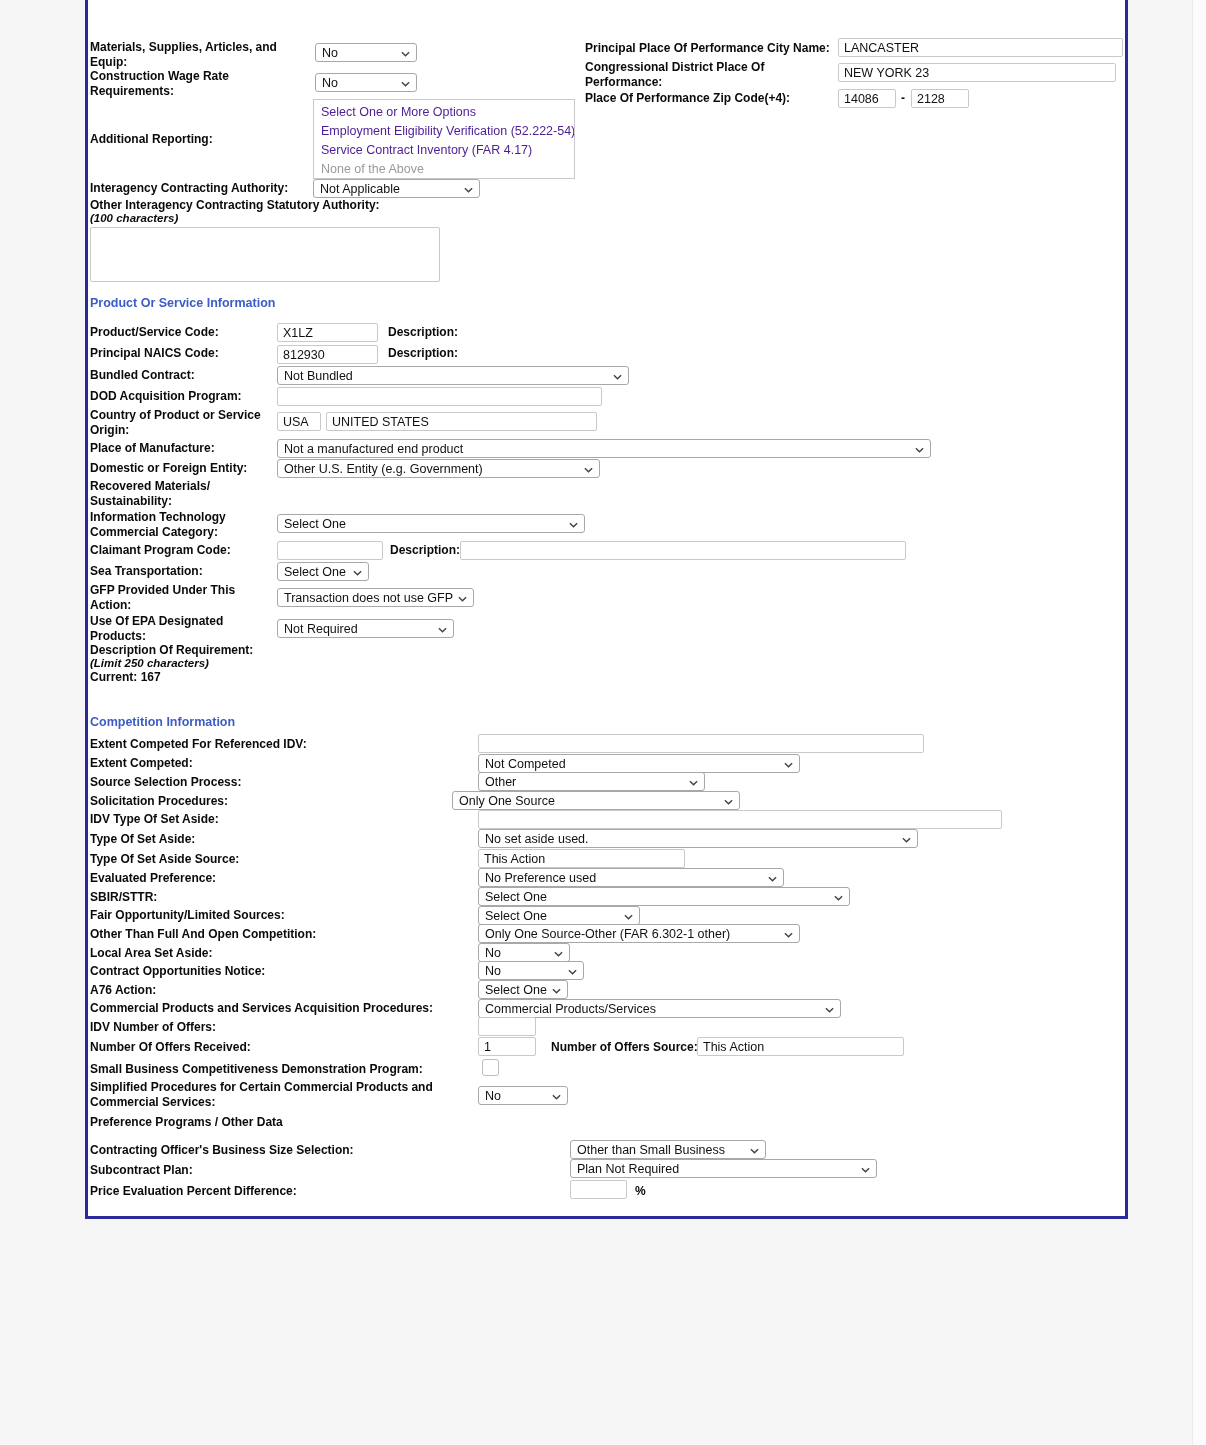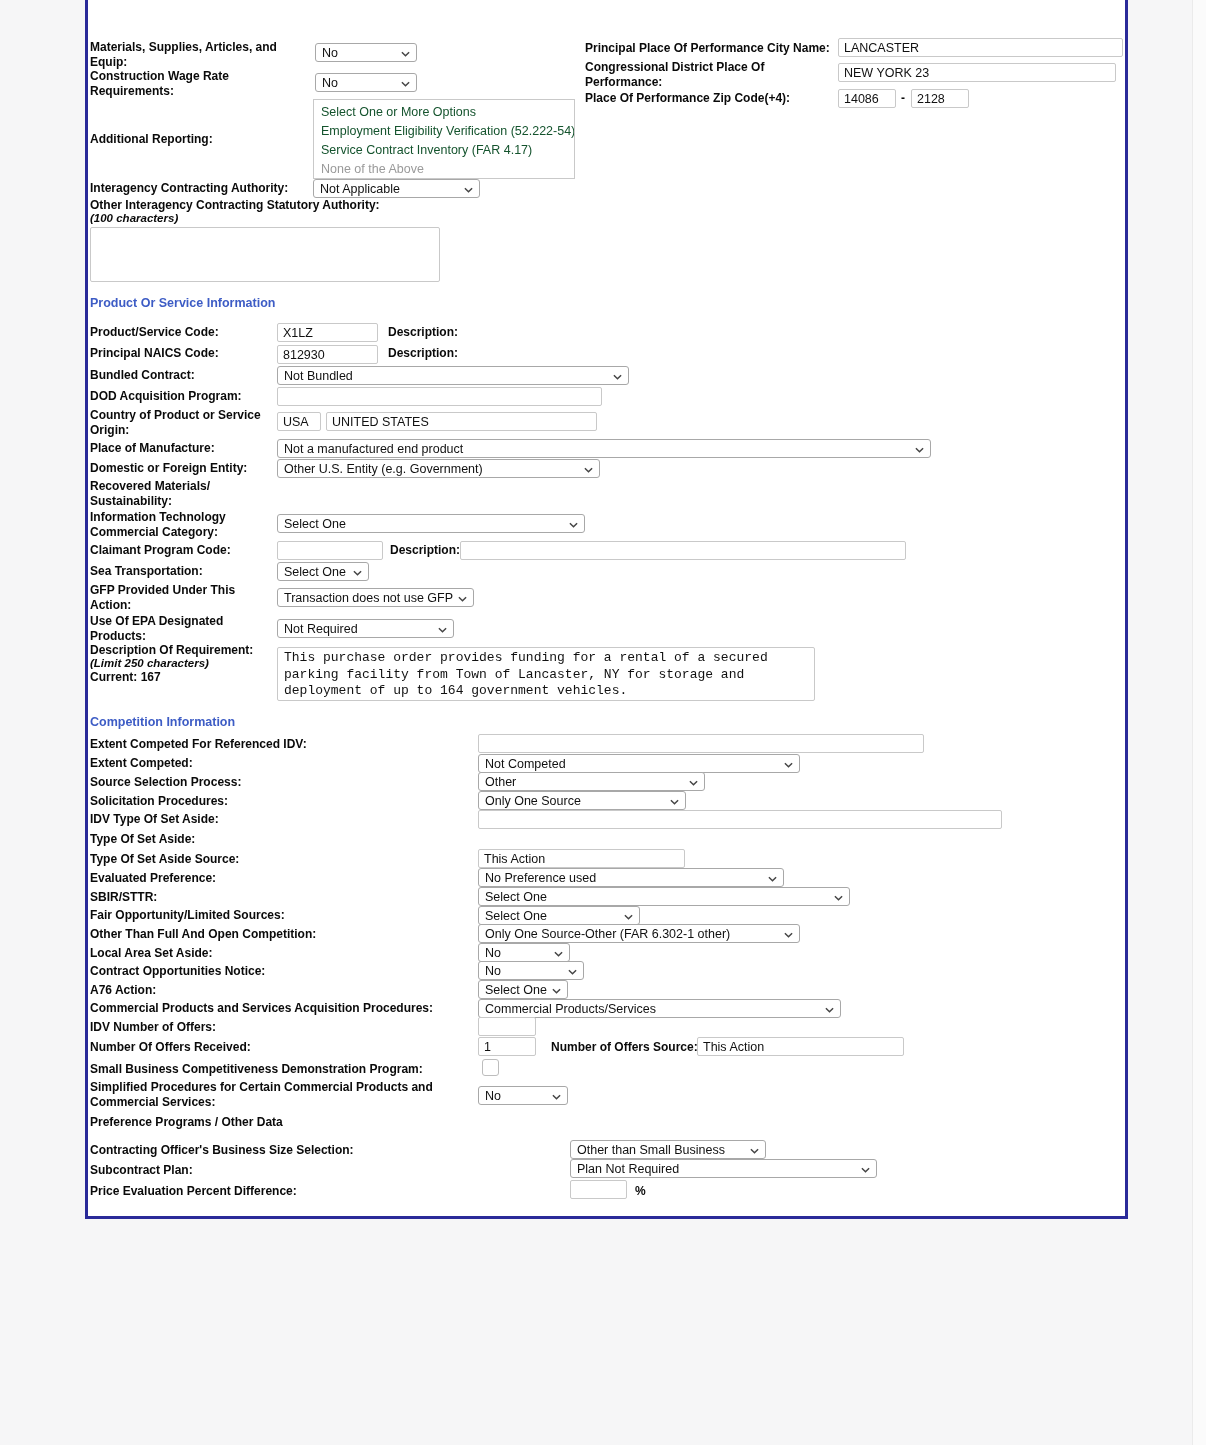--- a/index.html
+++ b/index.html
@@ -20,21 +20,21 @@
          border:1px solid #a8a8a8; border-radius:3px; font-size:12.5px; color:#111;
          display:flex; align-items:center; padding:0 20px 0 6px; white-space:nowrap; overflow:hidden; }
   .sel .chev { position:absolute; right:6px; top:7px; width:9px; height:6px; }
   .chev path { fill:none; stroke:#444; stroke-width:1.6; }
   .ta { position:absolute; box-sizing:border-box; background:#fff;
         border:1px solid #c9c9c9; border-radius:2px; }
   .tamono { font-family:"Liberation Mono", monospace; font-size:13px; line-height:16.5px;
             padding:2px 6px; white-space:pre-wrap; color:#111; }
   .listbox { position:absolute; box-sizing:border-box; background:#fff;
              border:1px solid #c9c9c9; padding:3px 0; overflow:hidden; }
-  .opt { font-size:12.5px; color:#14532d; line-height:19px; padding:0 7px; white-space:nowrap; }
+  .opt { font-size:12.5px; color:#4c1d95; line-height:19px; padding:0 7px; white-space:nowrap; }
   .opt.muted { color:#9a9a9a; }
   .cb { position:absolute; box-sizing:border-box; width:17px; height:17px; background:#fff;
         border:1px solid #bdbdbd; border-radius:3px; }
   .dash { position:absolute; font-size:12px; font-weight:bold; color:#0a0a0a; }
 </style>
 </head>
 <body>
 
 <div class="page">
   <div class="formbox"></div>
@@ -195,23 +195,20 @@
   <div class="sel" style="left:277px;top:619px;width:177px">
     <span>Not Required</span>
     <svg class="chev" viewBox="0 0 10 6">
         <path d="M1 1l4 4 4-4"></path>
       </svg>
   </div>
 
   <div class="lbl" style="left:90px;top:643px">Description Of Requirement:</div>
   <div class="hint" style="left:90px;top:657px">(Limit 250 characters)</div>
   <div class="lbl" style="left:90px;top:670px">Current: 167</div>
-  <div class="ta tamono" style="left:277px;top:647px;width:538px;height:54px"><span>This purchase order provides funding for a rental of a secured
-parking facility from Town of Lancaster, NY for storage and
-deployment of up to 164 government vehicles.</span></div>
 
   <div class="sec" style="left:90px;top:715px">Competition Information</div>
 
   <div class="lbl" style="left:90px;top:737px">Extent Competed For Referenced IDV:</div>
   <div class="inp" style="left:478px;top:734px;width:446px">
     <span></span>
   </div>
 
   <div class="lbl" style="left:90px;top:756px">Extent Competed:</div>
   <div class="sel" style="left:478px;top:754px;width:322px">
@@ -223,33 +220,39 @@
 
   <div class="lbl" style="left:90px;top:775px">Source Selection Process:</div>
   <div class="sel" style="left:478px;top:772px;width:227px">
     <span>Other</span>
     <svg class="chev" viewBox="0 0 10 6">
         <path d="M1 1l4 4 4-4"></path>
       </svg>
   </div>
 
   <div class="lbl" style="left:90px;top:794px">Solicitation Procedures:</div>
-  <div class="sel" style="left:478px;top:791px;width:208px">
+  <div class="sel" style="left:452px;top:791px;width:288px">
     <span>Only One Source</span>
     <svg class="chev" viewBox="0 0 10 6">
         <path d="M1 1l4 4 4-4"></path>
       </svg>
   </div>
 
   <div class="lbl" style="left:90px;top:812px">IDV Type Of Set Aside:</div>
   <div class="inp" style="left:478px;top:810px;width:524px">
     <span></span>
   </div>
 
   <div class="lbl" style="left:90px;top:832px">Type Of Set Aside:</div>
+  <div class="sel" style="left:478px;top:829px;width:440px">
+    <span>No set aside used.</span>
+    <svg class="chev" viewBox="0 0 10 6">
+        <path d="M1 1l4 4 4-4"></path>
+      </svg>
+  </div>
 
   <div class="lbl" style="left:90px;top:852px">Type Of Set Aside Source:</div>
   <div class="inp" style="left:478px;top:849px;width:207px">
     <span>This Action</span>
   </div>
 
   <div class="lbl" style="left:90px;top:871px">Evaluated Preference:</div>
   <div class="sel" style="left:478px;top:868px;width:306px">
     <span>No Preference used</span>
     <svg class="chev" viewBox="0 0 10 6">

